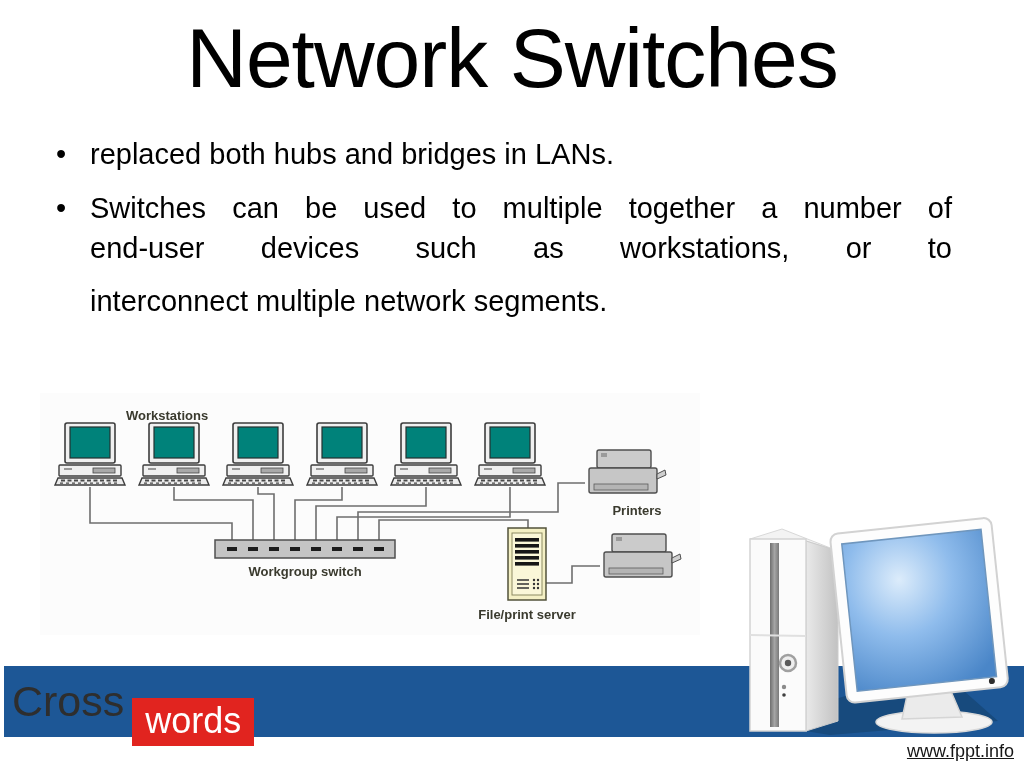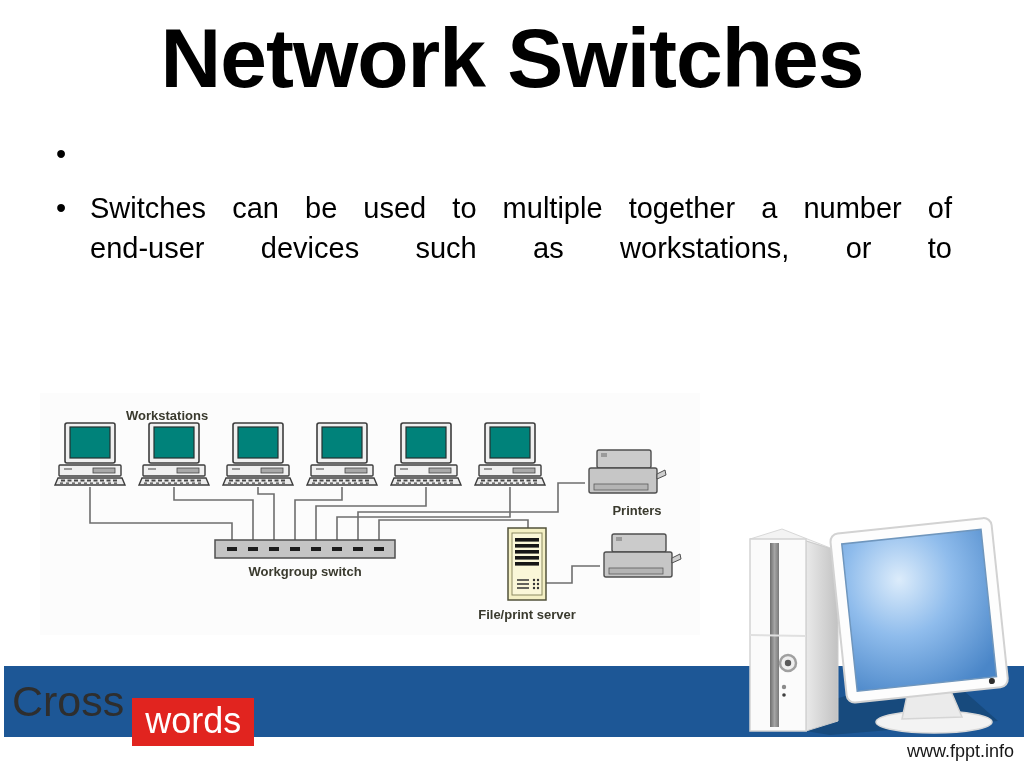--- a/index.html
+++ b/index.html
@@ -3,21 +3,21 @@
 <meta charset="utf-8">
 <style>
   html,body{margin:0;padding:0;background:#888;}
   .slide{
     position:relative;width:1024px;height:768px;background:#ffffff;
     font-family:"Liberation Sans",sans-serif;overflow:hidden;
   }
   
   .title{
     position:absolute;top:12px;left:0;width:1024px;margin:0;
-    text-align:center;font-size:84px;font-weight:700;letter-spacing:-1px;
+    text-align:center;font-size:84px;font-weight:400;letter-spacing:-1px;
     color:#000;line-height:1.1;
   }
   
   .bullets{position:absolute;top:134px;left:56px;width:902px;}
   .bullet{display:flex;margin-bottom:14px;}
   .bullet .dot{flex:0 0 34px;width:34px;font-size:29px;line-height:40px;color:#000;}
   .btext{width:862px;font-size:29px;line-height:40px;color:#000;}
   .line{width:100%;}
   .line.just{text-align:justify;text-align-last:justify;}
   .line.gap{margin-top:13px;}
@@ -25,40 +25,42 @@
   .diagram{position:absolute;left:40px;top:393px;width:660px;height:242px;}
   .dlabel{font-family:"Liberation Sans",sans-serif;font-weight:bold;font-size:13px;fill:#3a3a2e;}
   
   .bar{position:absolute;left:4px;top:666px;width:1024px;height:71px;background:#1d5796;}
   .brand{position:absolute;left:8px;top:0;height:71px;display:flex;align-items:center;}
   .brand .cross{font-size:43px;color:#2e2e2e;}
   .brand .words-box{display:inline-block;background:#e1241f;color:#ffffff;font-size:36px;line-height:1;padding:5px 13px 7px 13px;margin-left:8px;margin-top:40px;}
   
   .pc{position:absolute;left:738px;top:509px;width:282px;height:228px;}
   
-  .site{position:absolute;right:10px;top:741px;font-size:18px;color:#161616;}
+  .site{position:absolute;right:10px;top:741px;font-size:18px;color:#161616;text-decoration:underline;}
 </style>
 </head>
 <body>
 
 <div class="slide">
 
   <h1 class="title">Network Switches</h1>
 
   <div class="bullets">
     <div class="bullet">
       <span class="dot">•</span>
       <div class="btext">
+        <div class="line">replaced both hubs and bridges in LANs.</div>
       </div>
     </div>
     <div class="bullet">
       <span class="dot">•</span>
       <div class="btext">
         <div class="line just">Switches can be used to multiple together a number of</div>
         <div class="line just">end-user devices such as workstations, or to</div>
+        <div class="line gap">interconnect multiple network segments.</div>
       </div>
     </div>
   </div>
 
   <svg class="diagram" viewBox="0 0 660 242">
     <defs>
       <g id="ws">
         <rect x="10" y="0" width="50" height="40" rx="2" fill="#f0f0f0" stroke="#3d3d3d" stroke-width="1.6"></rect>
         <rect x="15" y="4" width="40" height="31" fill="#00827a" stroke="#23302f" stroke-width="1.2"></rect>
         <rect x="4" y="42" width="62" height="11" rx="1" fill="#f0f0f0" stroke="#3d3d3d" stroke-width="1.4"></rect>

